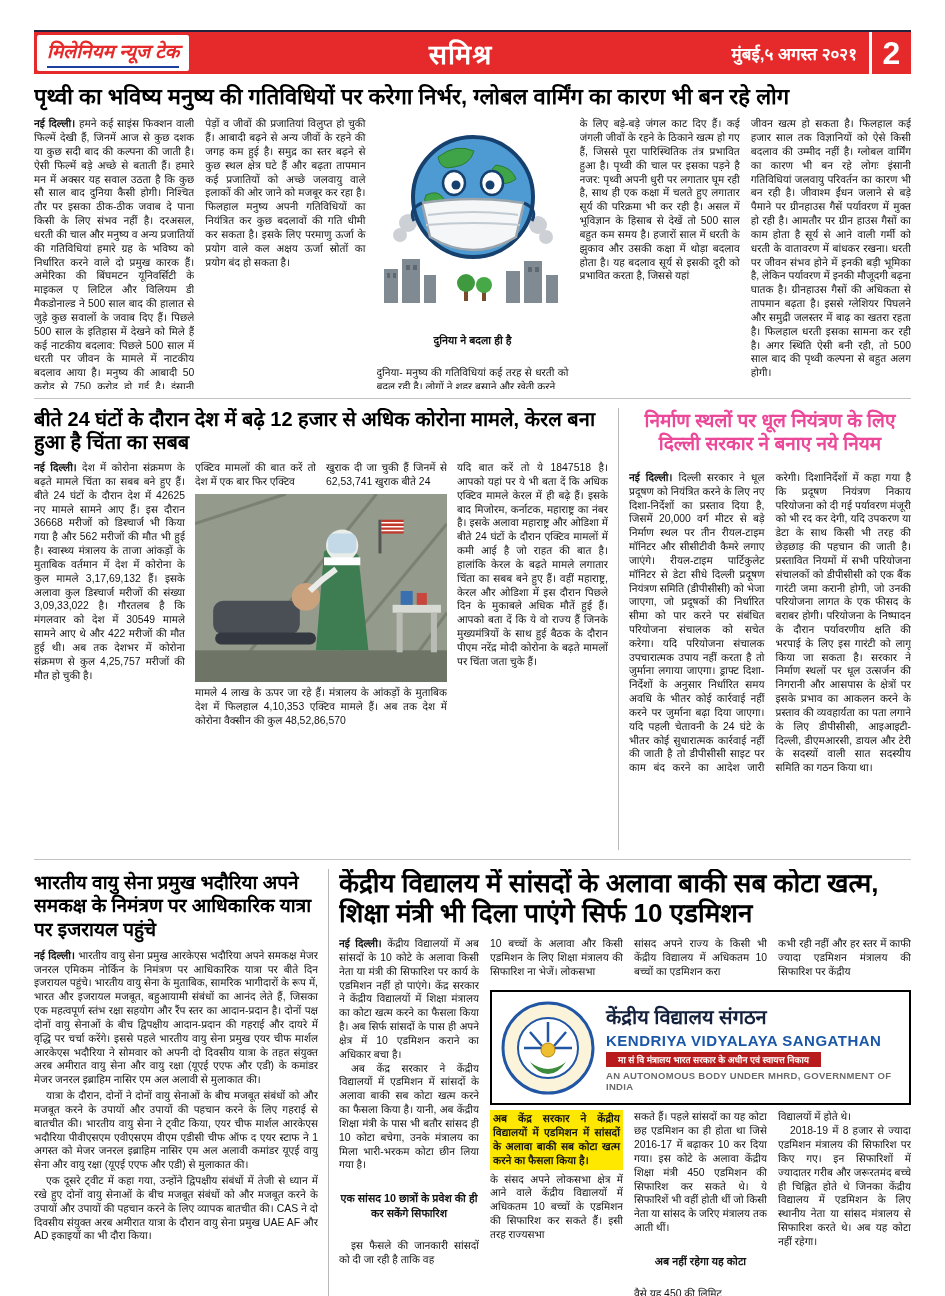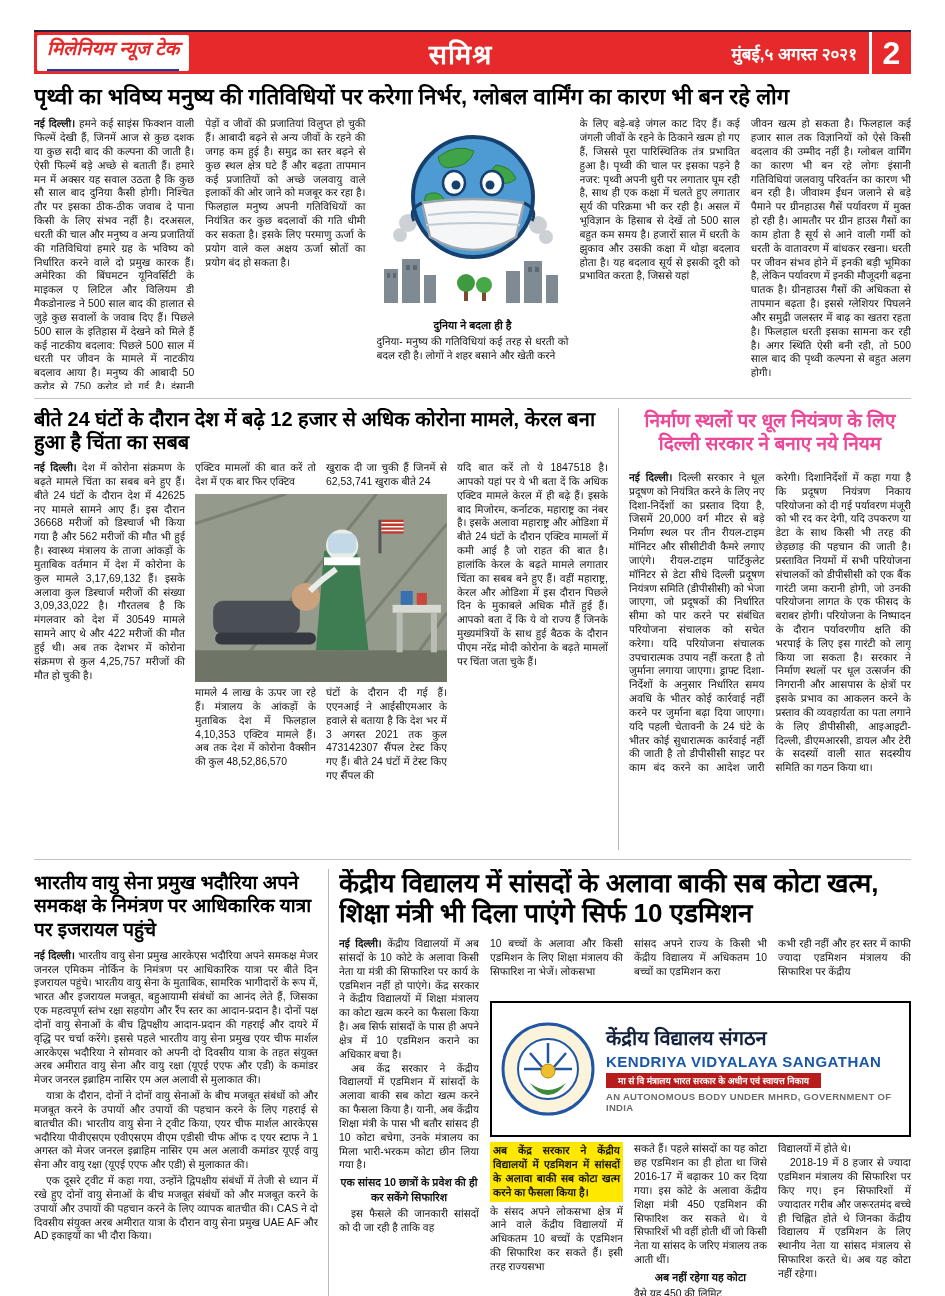--- a/index.html
+++ b/index.html
@@ -3,29 +3,29 @@
 <meta charset="utf-8">
 <style>
   * { box-sizing: border-box; margin: 0; padding: 0; }
   html,body { background:#ffffff; }
   body { width:945px; font-family:"Liberation Sans","DejaVu Sans",sans-serif; color:#111; }
   .page { width:945px; min-height:1296px; padding:30px 34px 10px 34px; background:#fff; }
 
   
   .banner { display:flex; align-items:stretch; background:#e62a2b; height:44px; border-top:2px solid #23233f; }
   .logo-box { background:#fff; margin:3px 0 3px 3px; padding:2px 10px; display:flex; align-items:center; border-radius:2px; }
-  .logo-text { color:#e62a2b; font-style:italic; font-weight:bold; font-size:19px; white-space:nowrap; border-bottom:2px solid #1c3f9e; padding-bottom:8px; }
+  .logo-text { color:#e62a2b; font-style:italic; font-weight:bold; font-size:19px; white-space:nowrap; border-bottom:2px solid #1c3f9e; padding-bottom:2px; }
   .section-title { flex:1; text-align:center; color:#fff; font-weight:bold; font-size:27px; align-self:center; letter-spacing:1px; }
   .dateline { color:#ffffff; font-weight:bold; font-size:17px; align-self:center; margin-right:12px; white-space:nowrap; }
   .pageno { border-left:3px solid #fff; width:42px; display:flex; align-items:center; justify-content:center; color:#fff; font-size:32px; font-weight:bold; background:#e62a2b; }
 
   
   .bt { font-size:10.4px; line-height:1.33; text-align:justify; color:#141414; }
   .lead { font-weight:bold; }
-  .crosshead { font-weight:bold; font-size:10.8px; text-align:center; margin:3px 0; }
+  .crosshead { font-weight:bold; font-size:10.8px; text-align:center; margin:19px 0; }
   .vsep { width:1px; background:#b9b9b9; margin:0 10px; }
   .hsep { border-top:1px solid #c2c2c2; margin:9px 0; }
   section { overflow:hidden; }
 
   
   .h-a1 { font-size:22px; font-weight:bold; line-height:1.15; margin:10px 0 8px 0; color:#000; }
   .a1-body { display:flex; gap:11px; height:272px; overflow:hidden; }
   .a1-col { flex:1; overflow:hidden; }
   .a1-mid { flex:0 0 192px; overflow:hidden; }
   .a1-mid svg { display:block; margin:0 auto 4px auto; }
@@ -180,21 +180,20 @@
             <rect x="200" y="120" width="6" height="40" fill="#b9bcb4"></rect>
             <rect x="234" y="120" width="6" height="40" fill="#b9bcb4"></rect>
             <rect x="204" y="98" width="12" height="14" fill="#3a6fb0"></rect>
             <rect x="220" y="100" width="10" height="12" fill="#c8463c"></rect>
             <rect x="182" y="26" width="3" height="34" fill="#555"></rect>
             <rect x="185" y="26" width="22" height="14" fill="#c0392b"></rect>
             <path d="M185 29 h22 M185 33 h22 M185 37 h22" stroke="#fff" stroke-width="1.5"></path>
           </svg>
           <div class="a2-midbot bt">
             <div>मामले 4 लाख के ऊपर जा रहे हैं। मंत्रालय के आंकड़ों के मुताबिक देश में फिलहाल 4,10,353 एक्टिव मामले हैं। अब तक देश में कोरोना वैक्सीन की कुल 48,52,86,570</div>
-            <div>घंटों के दौरान दी गई हैं। एएनआई ने आईसीएमआर के हवाले से बताया है कि देश भर में 3 अगस्त 2021 तक कुल 473142307 सैंपल टेस्ट किए गए हैं। बीते 24 घंटों में टेस्ट किए गए सैंपल की</div>
           </div>
         </div>
         <div class="bt a2-side">यदि बात करें तो ये 1847518 है। आपको यहां पर ये भी बता दें कि अधिक एक्टिव मामले केरल में ही बढ़े हैं। इसके बाद मिजोरम, कर्नाटक, महाराष्ट्र का नंबर है। इसके अलावा महाराष्ट्र और ओडिशा में बीते 24 घंटों के दौरान एक्टिव मामलों में कमी आई है जो राहत की बात है। हालांकि केरल के बढ़ते मामले लगातार चिंता का सबब बने हुए हैं। वहीं महाराष्ट्र, केरल और ओडिशा में इस दौरान पिछले दिन के मुकाबले अधिक मौतें हुई हैं। आपको बता दें कि ये वो राज्य हैं जिनके मुख्यमंत्रियों के साथ हुई बैठक के दौरान पीएम नरेंद्र मोदी कोरोना के बढ़ते मामलों पर चिंता जता चुके हैं।</div>
       </div>
     </section>
 
     <div class="vsep"></div>
 
     <section class="article3">
       <h3 class="h-a3">निर्माण स्थलों पर धूल नियंत्रण के लिए दिल्ली सरकार ने बनाए नये नियम</h3>

